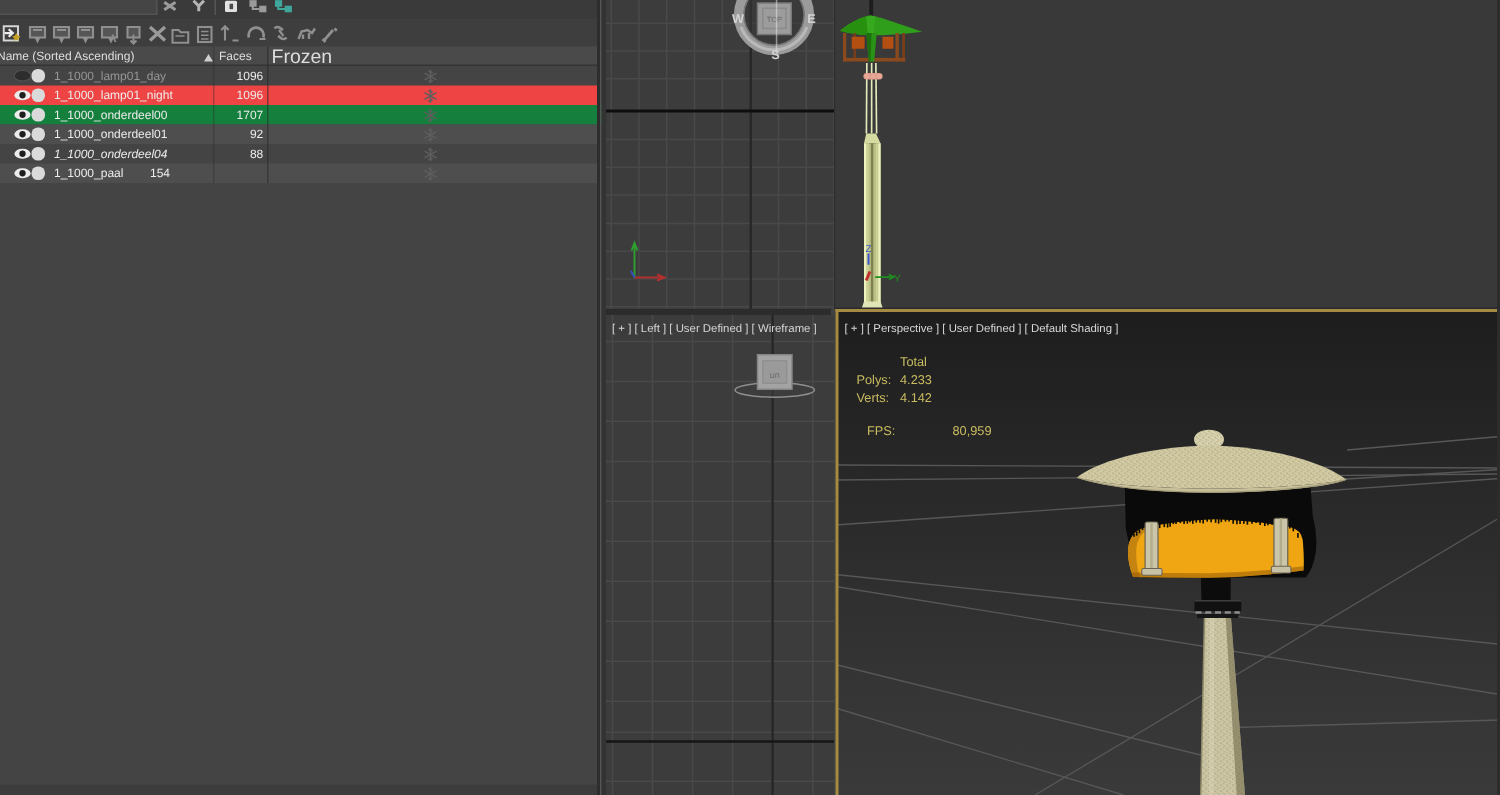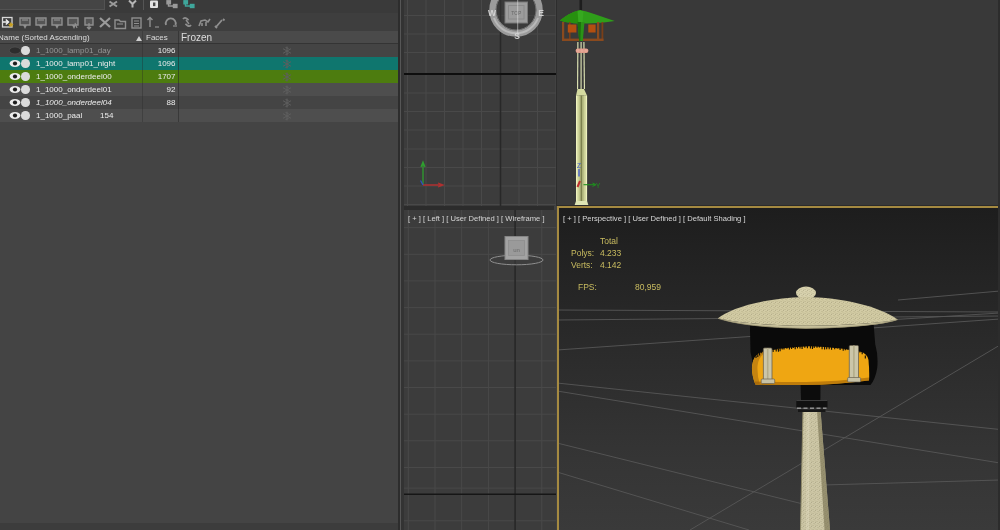--- a/index.html
+++ b/index.html
@@ -108,59 +108,59 @@
 
   <g stroke="#8f8f8f" stroke-width="1.8" fill="none">
     <path d="M216 13 l6-7 M215 12 l2 2 M223 5 l1.5 1.5"></path>
   </g>
 </svg>
 
 <div class="abs" style="left:0;top:31px;width:398px;height:13px;background:#4a4a4a;border-bottom:1px solid #343434;box-sizing:border-box;"></div>
 <div class="abs" style="left:-2px;top:31px;width:200px;height:13px;color:#dedede;font-size:8px;line-height:13px;white-space:nowrap;">Name (Sorted Ascending)</div>
 <div class="abs" style="left:136px;top:36px;width:0;height:0;border-left:3px solid transparent;border-right:3px solid transparent;border-bottom:5px solid #cfcfcf;"></div>
 <div class="abs" style="left:146px;top:31px;color:#dedede;font-size:8px;line-height:13px;">Faces</div>
-<div class="abs" style="left:181px;top:31px;color:#dedede;font-size:10px;line-height:13px;">Frozen</div>
+<div class="abs" style="left:181px;top:31px;color:#dedede;font-size:13px;line-height:13px;">Frozen</div>
 
 <div class="abs" style="left:0;top:44px;width:445px;height:13px;background:#444444;">
 <svg class="abs" style="left:9px;top:2px;" width="12" height="9">
       <ellipse cx="6" cy="4.5" rx="5.6" ry="3.5" fill="#2d2d2d"></ellipse>
       <ellipse cx="6" cy="4.5" rx="5.6" ry="3.5" fill="none" stroke="#515151" stroke-width="0.8"></ellipse>
     </svg>
 <div class="abs" style="left:21px;top:2px;width:8.5px;height:8.5px;border-radius:50%;background:#dadada;"></div>
 <div class="abs" style="left:36px;top:0;color:#969696;font-size:8px;line-height:13px;white-space:nowrap;">1_1000_lamp01_day</div>
 <div class="abs" style="left:100px;top:0;width:75.5px;text-align:right;color:#ececec;font-size:8px;line-height:13px;">1096</div>
 <svg class="abs" style="left:282px;top:2px;" width="10" height="10" viewBox="0 0 10 10">
       <g stroke="#5e5e5e" stroke-width="1">
         <line x1="5" y1="0.5" x2="5" y2="9.5"></line>
         <line x1="1" y1="2.7" x2="9" y2="7.3"></line>
         <line x1="9" y1="2.7" x2="1" y2="7.3"></line>
         <line x1="3.5" y1="1.5" x2="6.5" y2="2.5"></line>
         <line x1="3.5" y1="8.5" x2="6.5" y2="7.5"></line>
       </g>
     </svg>
 </div>
-<div class="abs" style="left:0;top:57px;width:398px;height:13px;background:#0f766e;">
+<div class="abs" style="left:0;top:57px;width:398px;height:13px;background:#ef4444;">
 <svg class="abs" style="left:9px;top:2px;" width="12" height="9">
       <ellipse cx="6" cy="4.5" rx="5.4" ry="3.4" fill="#ececec"></ellipse>
       <circle cx="6" cy="4.5" r="2.1" fill="#1e1e1e"></circle>
     </svg>
 <div class="abs" style="left:21px;top:2px;width:8.5px;height:8.5px;border-radius:50%;background:#dadada;"></div>
 <div class="abs" style="left:36px;top:0;color:#ececec;font-size:8px;line-height:13px;white-space:nowrap;">1_1000_lamp01_night</div>
 <div class="abs" style="left:100px;top:0;width:75.5px;text-align:right;color:#ececec;font-size:8px;line-height:13px;">1096</div>
 <svg class="abs" style="left:282px;top:2px;" width="10" height="10" viewBox="0 0 10 10">
       <g stroke="#5e5e5e" stroke-width="1">
         <line x1="5" y1="0.5" x2="5" y2="9.5"></line>
         <line x1="1" y1="2.7" x2="9" y2="7.3"></line>
         <line x1="9" y1="2.7" x2="1" y2="7.3"></line>
         <line x1="3.5" y1="1.5" x2="6.5" y2="2.5"></line>
         <line x1="3.5" y1="8.5" x2="6.5" y2="7.5"></line>
       </g>
     </svg>
 </div>
-<div class="abs" style="left:0;top:70px;width:430px;height:13px;background:#4d7c0f;">
+<div class="abs" style="left:0;top:70px;width:430px;height:13px;background:#15803d;">
 <svg class="abs" style="left:9px;top:2px;" width="12" height="9">
       <ellipse cx="6" cy="4.5" rx="5.4" ry="3.4" fill="#ececec"></ellipse>
       <circle cx="6" cy="4.5" r="2.1" fill="#1e1e1e"></circle>
     </svg>
 <div class="abs" style="left:21px;top:2px;width:8.5px;height:8.5px;border-radius:50%;background:#dadada;"></div>
 <div class="abs" style="left:36px;top:0;color:#ececec;font-size:8px;line-height:13px;white-space:nowrap;">1_1000_onderdeel00</div>
 <div class="abs" style="left:100px;top:0;width:75.5px;text-align:right;color:#ececec;font-size:8px;line-height:13px;">1707</div>
 <svg class="abs" style="left:282px;top:2px;" width="10" height="10" viewBox="0 0 10 10">
       <g stroke="#5e5e5e" stroke-width="1">
         <line x1="5" y1="0.5" x2="5" y2="9.5"></line>

